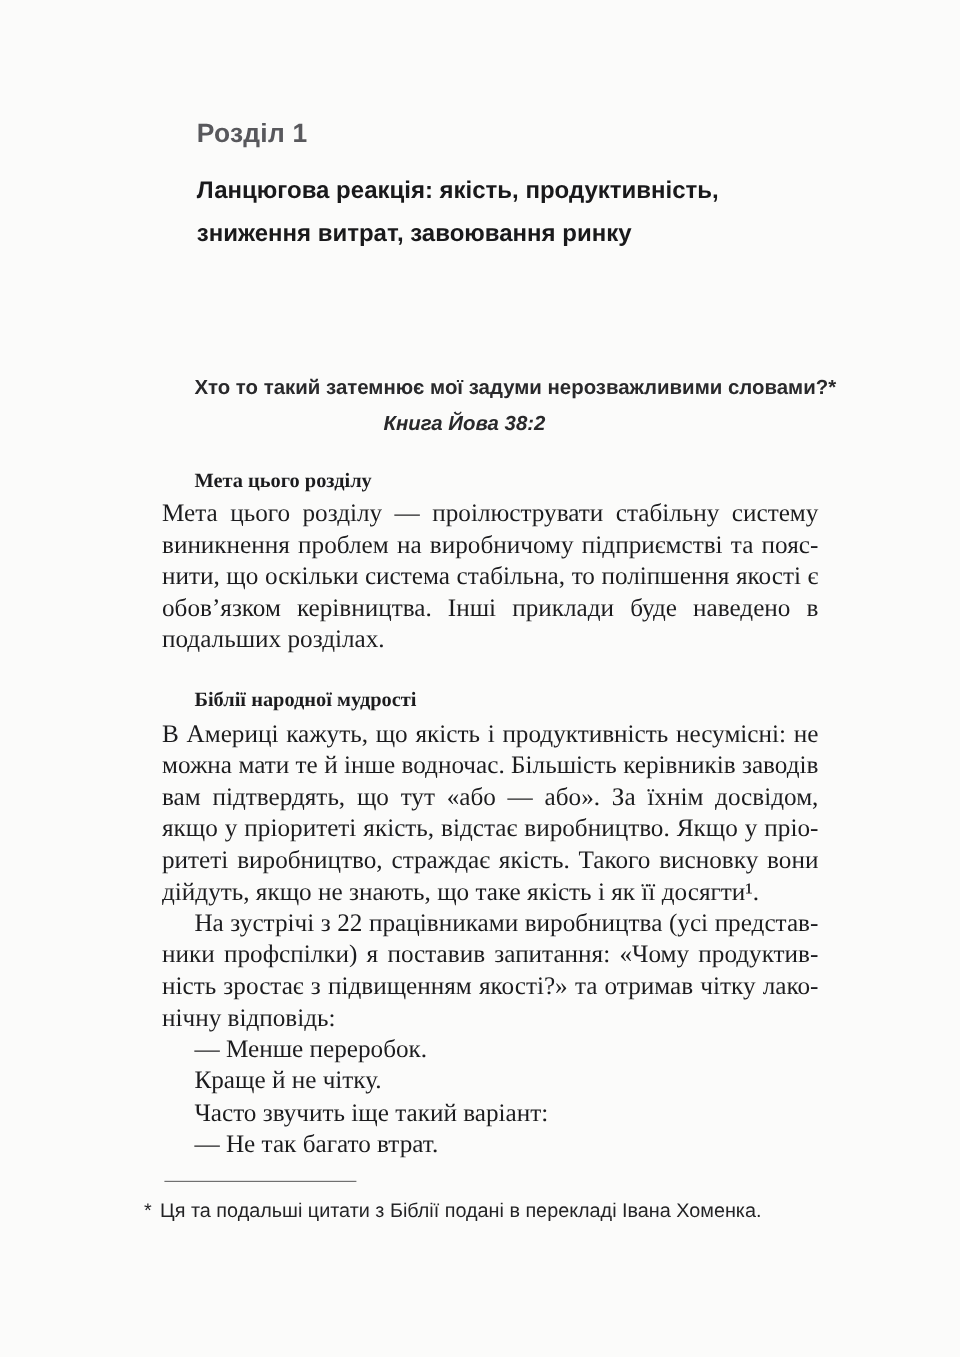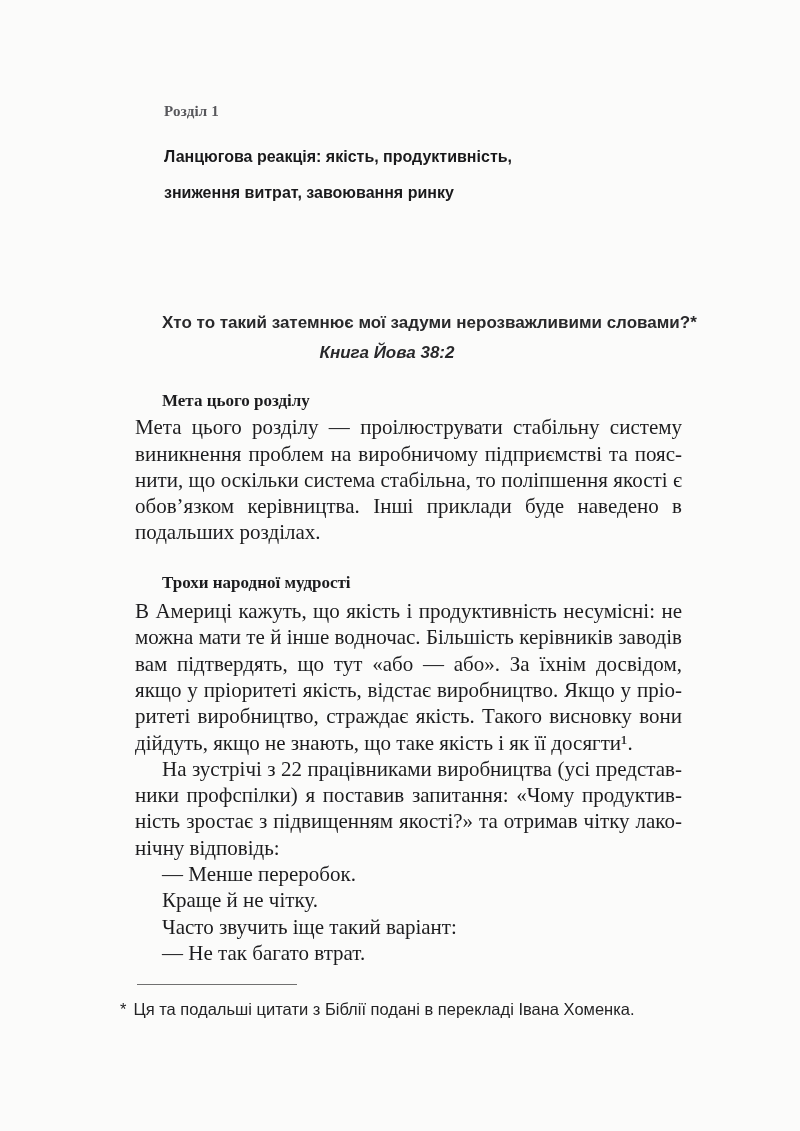--- a/index.html
+++ b/index.html
@@ -14,35 +14,35 @@
     margin: 0 auto;
     background: #fbfbfa;
     color: #1c1c1e;
     overflow: hidden;
   }
   
   .chapter-label {
     position: absolute;
     left: 164px;
     top: 97px;
-    font-family: Liberation Serif, serif;
+    font-family: Liberation Sans, sans-serif;
     font-weight: 700;
-    font-size: 15px;
+    font-size: 22px;
     line-height: 28px;
     letter-spacing: 0.2px;
     color: #58585c;
     white-space: nowrap;
   }
   .chapter-title {
     position: absolute;
     left: 164px;
     top: 128px;
     font-family: "Liberation Sans", sans-serif;
     font-weight: 700;
-    font-size: 16px;
+    font-size: 20px;
     line-height: 36px;
     color: #19191b;
   }
   .chapter-title .t-line {
     display: block;
     white-space: nowrap;
   }
   
   .epigraph {
     position: absolute;
@@ -130,21 +130,21 @@
 
   <div class="epigraph">
     <div class="epigraph-text">Хто то такий затемнює мої задуми нерозважливими словами?*</div>
     <div class="epigraph-source">Книга Йова 38:2</div>
   </div>
 
   <div class="body-col">
     <h2>Мета цього розділу</h2>
     <p>Мета цього розділу — проілюструвати стабільну систему ви­никнення проблем на виробничому підприємстві та пояс­нити, що оскільки система стабільна, то поліпшення якос­ті є обов’язком керівництва. Інші приклади буде наведено в подальших розділах.</p>
 
-    <h2 class="spaced">Трохи народної мудрості</h2>
+    <h2 class="spaced">Біблії народної мудрості</h2>
     <p>В Америці кажуть, що якість і продуктивність несумісні: не можна мати те й інше водночас. Більшість керівників заво­дів вам підтвердять, що тут «або — або». За їхнім досвідом, якщо у пріо­ритеті якість, відстає виробництво. Якщо у пріо­ритеті виробництво, страждає якість. Такого висновку вони дійдуть, якщо не знають, що таке якість і як її досягти¹.</p>
     <p class="indent">На зустрічі з 22 працівниками виробництва (усі представ­ники профспілки) я поставив запитання: «Чому продуктив­ність зростає з підвищенням якості?» та отримав чітку лако­нічну відповідь:</p>
     <p class="indent left">— Менше переробок.</p>
     <p class="indent left">Краще й не чітку.</p>
     <p class="indent left">Часто звучить іще такий варіант:</p>
     <p class="indent left">— Не так багато втрат.</p>
   </div>
 
   <div class="footnote">
     <div class="fn-rule"></div>

